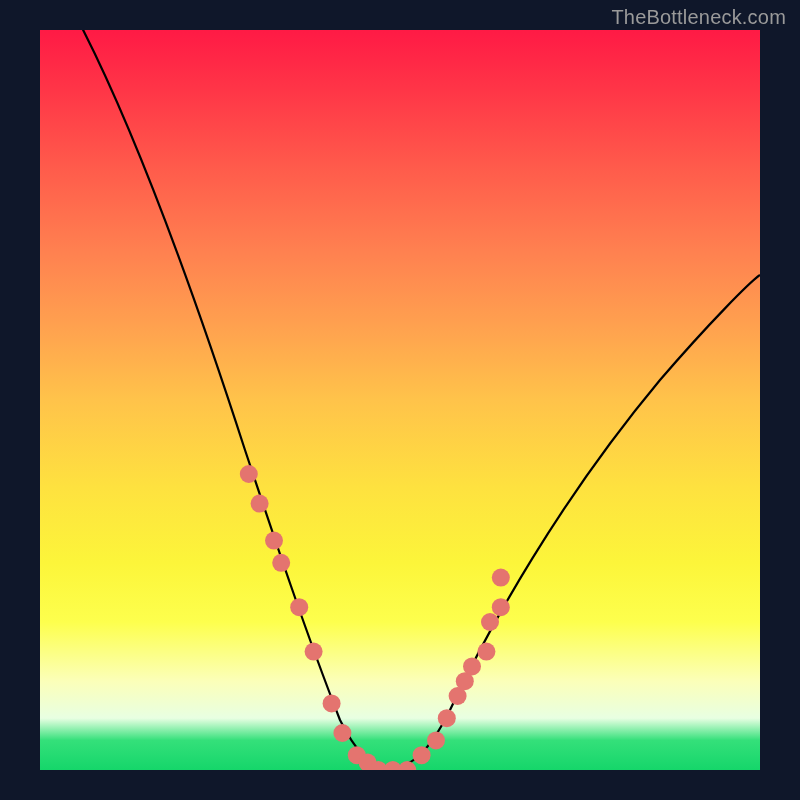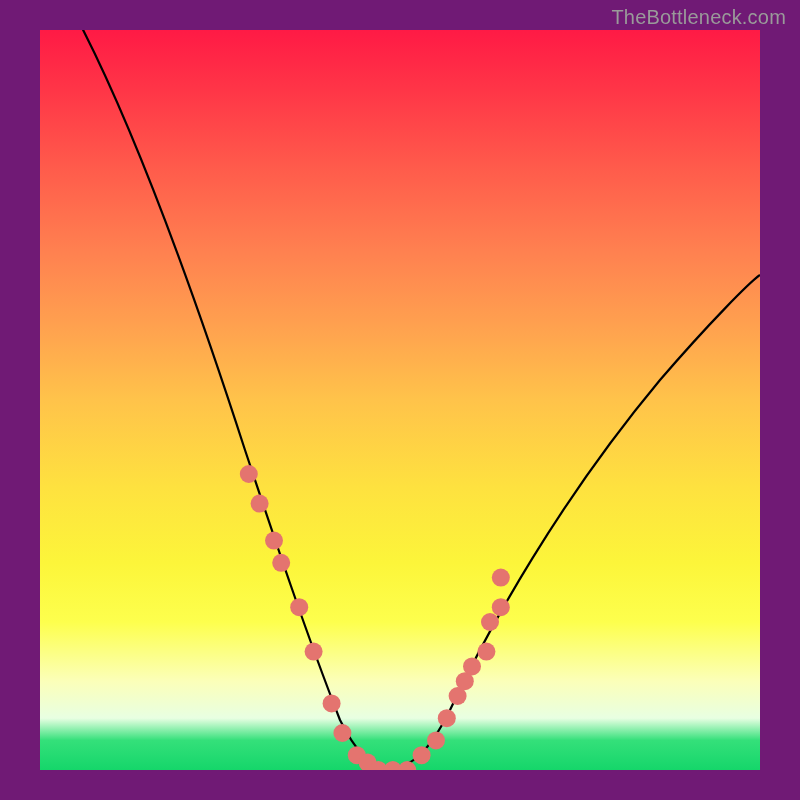--- a/index.html
+++ b/index.html
@@ -8,21 +8,21 @@
     width: 800px;
     height: 800px;
     background: #000;
     font-family: Arial, Helvetica, sans-serif;
     overflow: hidden;
   }
   .frame {
     position: absolute;
     left: 0; top: 0;
     width: 800px; height: 800px;
-    background: #701a75;
+    background: #0f172a;
   }
   .plot {
     position: absolute;
     left: 40px;
     top: 30px;
     width: 720px;
     height: 740px;
     background: linear-gradient(to bottom,
       #ff1a45 0%,
       #ff3547 8%,

